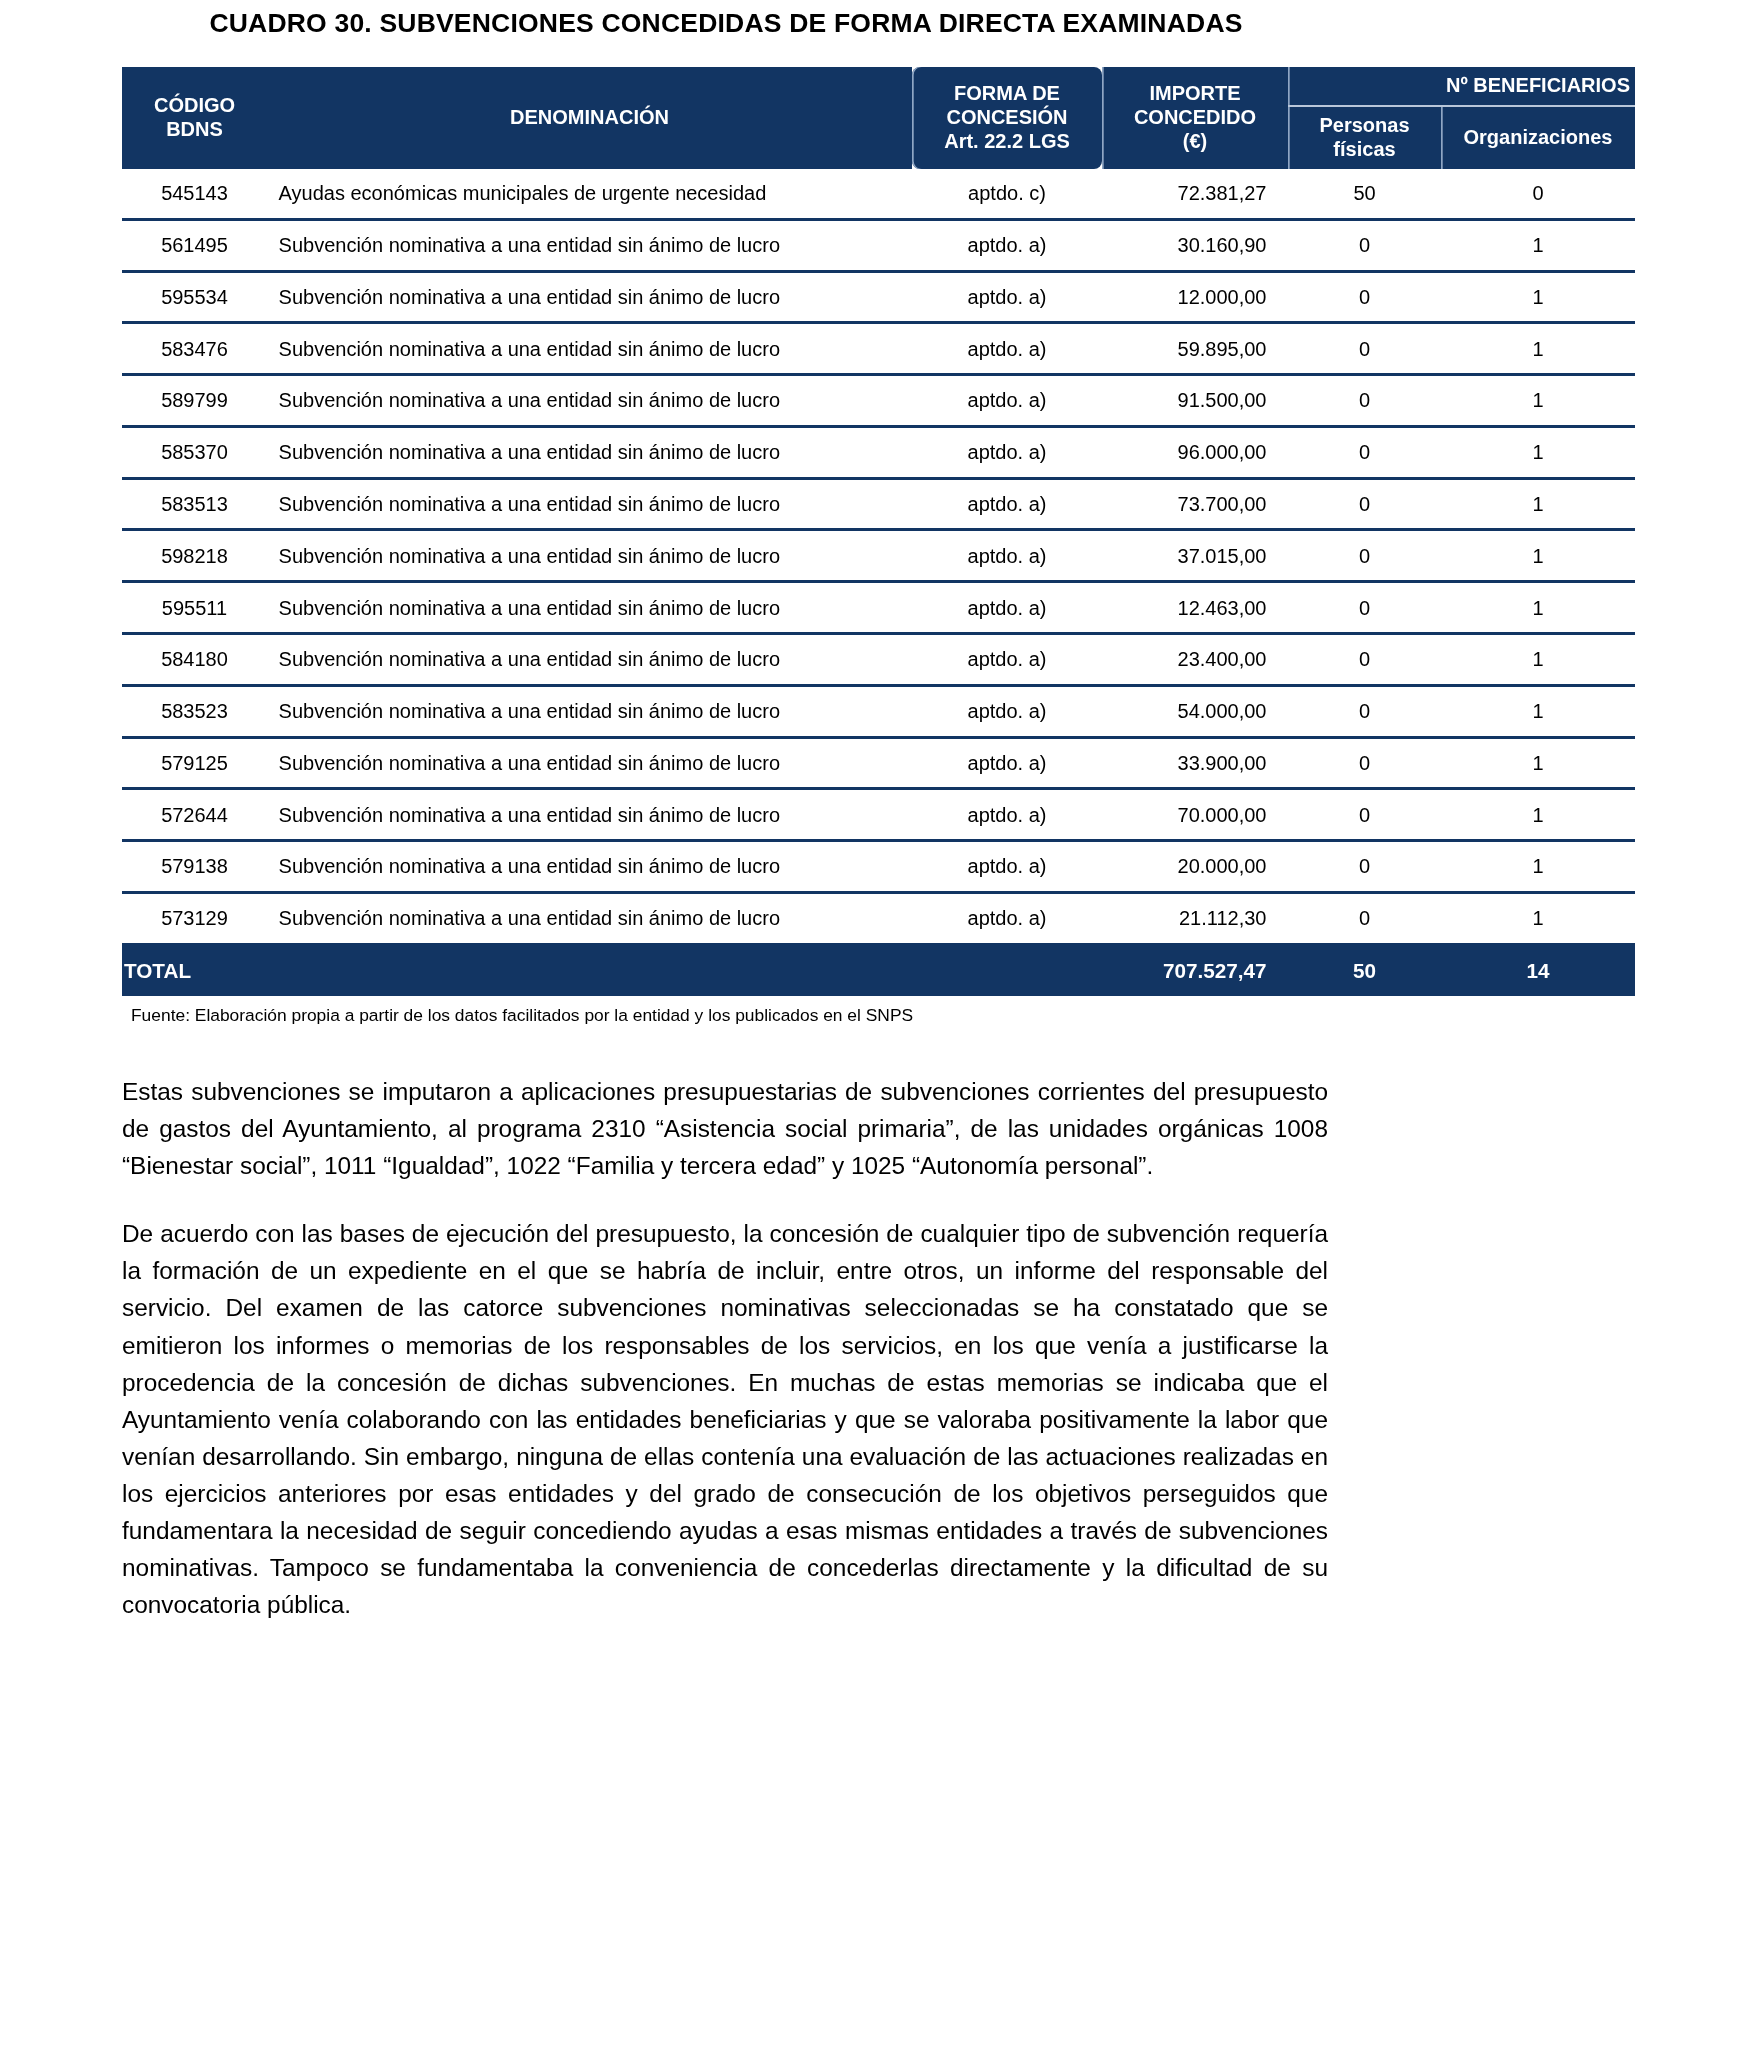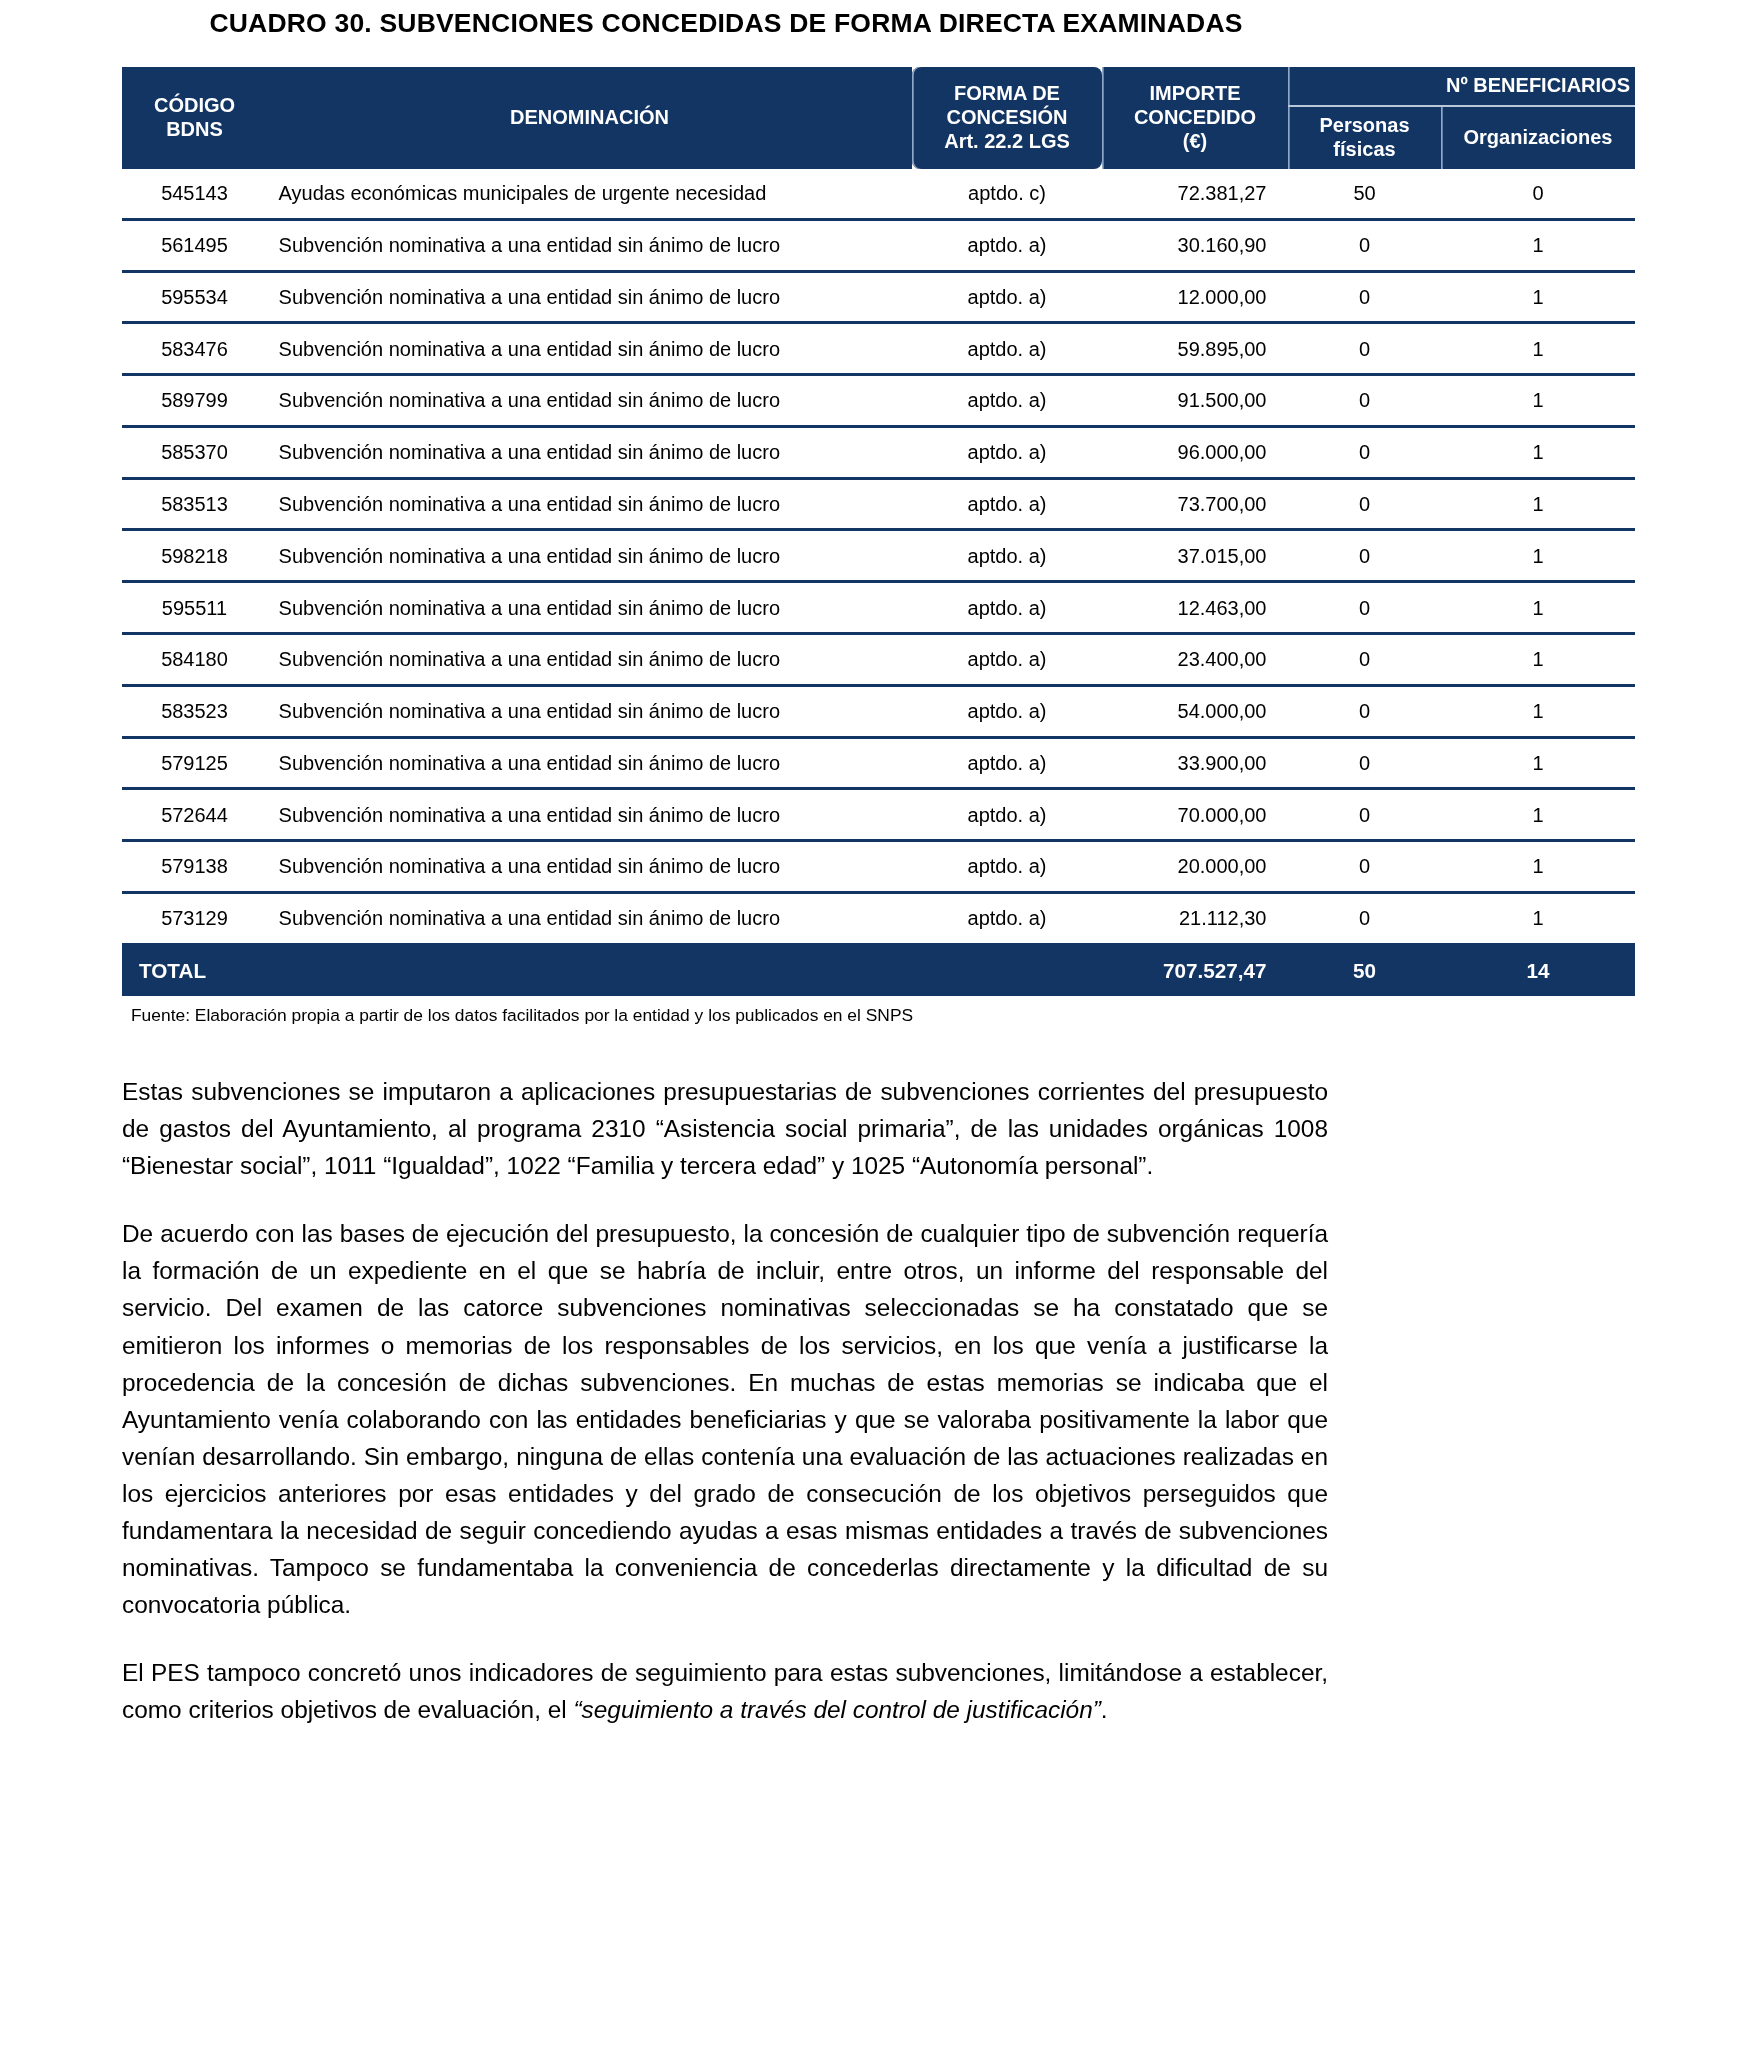--- a/index.html
+++ b/index.html
@@ -85,21 +85,21 @@
 
   
   tfoot td {
     background: #123563;
     color: #ffffff;
     font-weight: bold;
     font-size: 20.7px;
     padding: 13.2px 6.6px;
     border-top: 2.5px solid #8fa6c4;
   }
-  tfoot td.total-label { text-align: left; padding-left: 17px; }
+  tfoot td.total-label { text-align: left; padding-left: 2px; }
   tfoot td.importe { text-align: right; padding-right: 21.5px; }
   tfoot td.num { text-align: center; }
 
   .fuente {
     margin: 8.3px 124px 0 131px;
     font-size: 17.4px;
     line-height: 1.3;
   }
 
   
@@ -291,17 +291,16 @@
         </tr>
       </tfoot>
     </table>
   </div>
 
   <div class="fuente">Fuente: Elaboración propia a partir de los datos facilitados por la entidad y los publicados en el SNPS</div>
 
   <div class="body-text">
     <p class="first">Estas subvenciones se imputaron a aplicaciones presupuestarias de subvenciones corrientes del presupuesto de gastos del Ayuntamiento, al programa 2310 “Asistencia social primaria”, de las unidades orgánicas 1008 “Bienestar social”, 1011 “Igualdad”, 1022 “Familia y tercera edad” y 1025 “Autonomía personal”.</p>
     <p>De acuerdo con las bases de ejecución del presupuesto, la concesión de cualquier tipo de subvención requería la formación de un expediente en el que se habría de incluir, entre otros, un informe del responsable del servicio. Del examen de las catorce subvenciones nominativas seleccionadas se ha constatado que se emitieron los informes o memorias de los responsables de los servicios, en los que venía a justificarse la procedencia de la concesión de dichas subvenciones. En muchas de estas memorias se indicaba que el Ayuntamiento venía colaborando con las entidades beneficiarias y que se valoraba positivamente la labor que venían desarrollando. Sin embargo, ninguna de ellas contenía una evaluación de las actuaciones realizadas en los ejercicios anteriores por esas entidades y del grado de consecución de los objetivos perseguidos que fundamentara la necesidad de seguir concediendo ayudas a esas mismas entidades a través de subvenciones nominativas. Tampoco se fundamentaba la conveniencia de concederlas directamente y la dificultad de su convocatoria pública.</p>
-    <p class="last"><span>El PES tampoco concretó unos indicadores de seguimiento para estas subvenciones, limitándose a establecer, como criterios objetivos de evaluación, el </span><i>“seguimiento a través del control de justificación”</i><span>.</span></p>
   </div>
 
 </div>
 
 
 </body></html>

